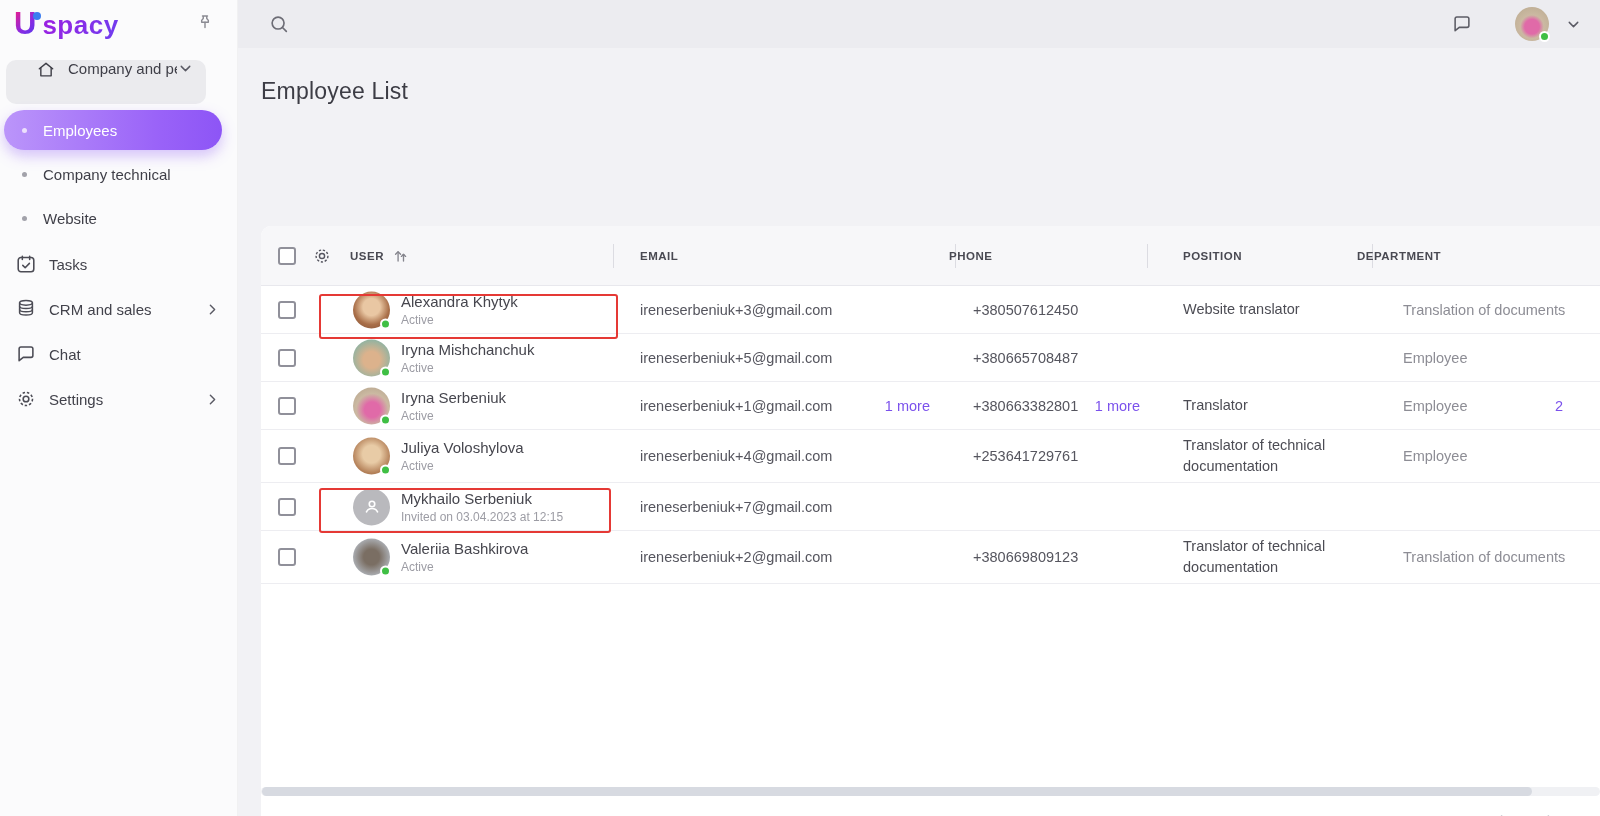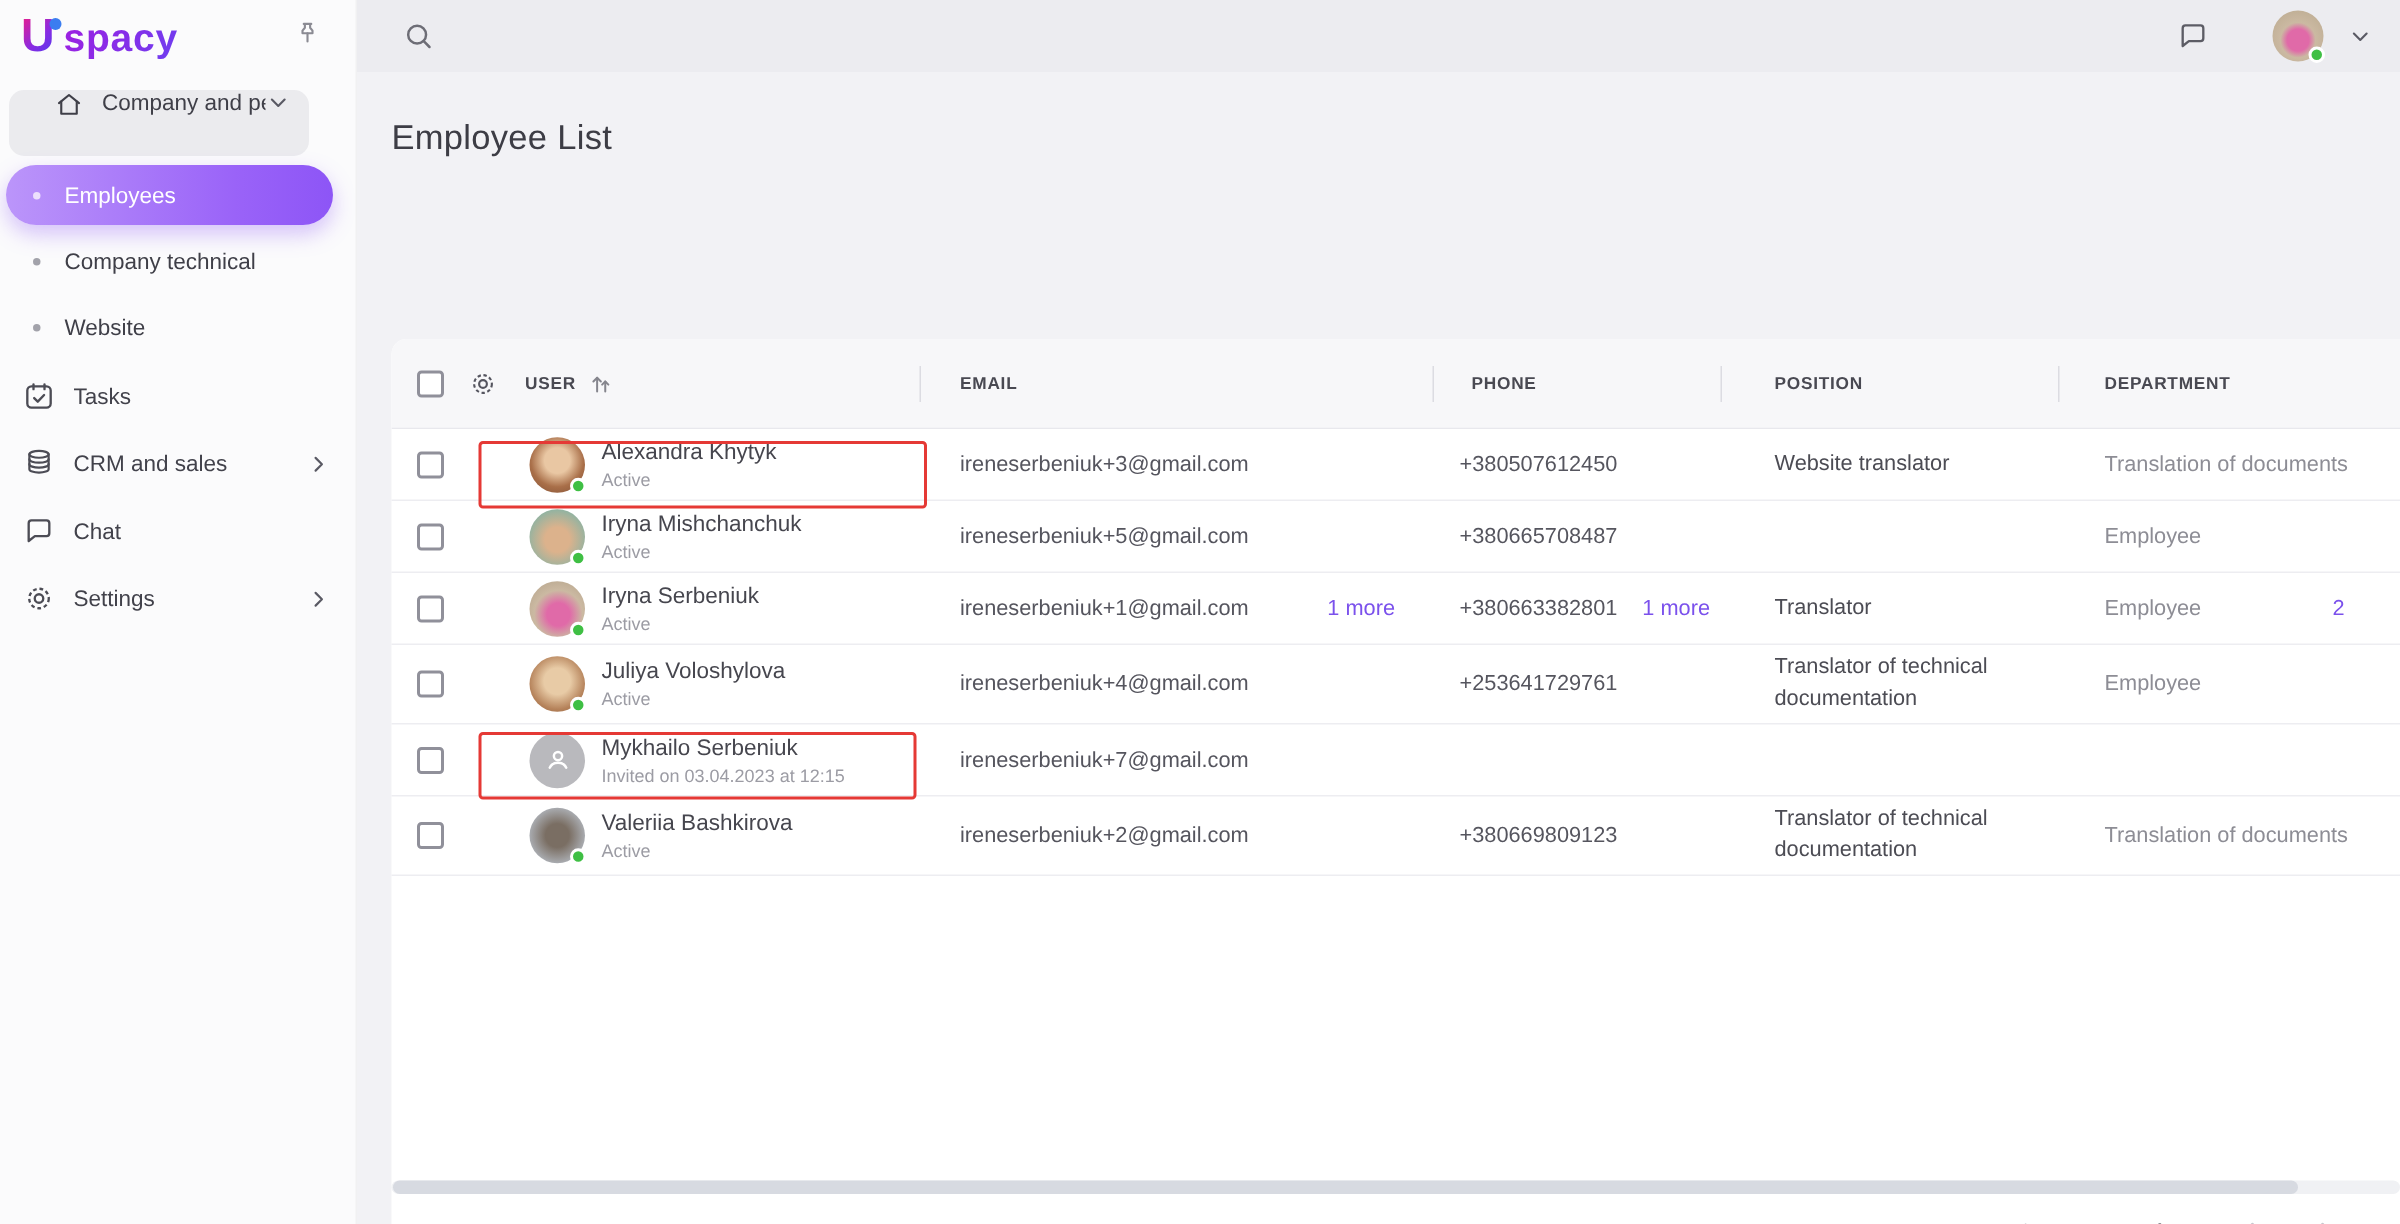--- a/index.html
+++ b/index.html
@@ -48,21 +48,21 @@
   .search-box { margin-left:16px; width:1050px; height:44px; background:#fff; border-radius:8px; display:flex; align-items:center; padding:0 14px; }
   .search-box .s-icon { color:#71717a; display:flex; margin-right:11px; }
   .search-box input { border:none; outline:none; flex:1; font-size:15px; font-family:inherit; color:#3d3d45; background:transparent; }
   .search-box input::placeholder { color:#9b9ba3; }
 
   
   .card { position:absolute; left:23px; top:178px; width:1339px; height:619px; background:#fff; border-radius:10px 0 0 10px; }
   .thead { position:relative; height:60px; background:#f7f7f9; border-bottom:1px solid #e8e8ed; border-radius:10px 0 0 0; }
   .th { position:absolute; top:50%; transform:translateY(-50%); font-size:11.5px; font-weight:700; letter-spacing:.5px; color:#494952; }
   .th-user { left:89px; cursor:pointer; }
-  .th-email { left:379px; } .th-phone { left:720px; } .th-pos { left:922px; } .th-dept { left:1142px; }
+  .th-email { left:379px; } .th-phone { left:688px; } .th-pos { left:922px; } .th-dept { left:1096px; }
   .vdiv { position:absolute; top:18px; height:24px; width:1px; background:#dcdce2; }
   .cb { position:absolute; left:17px; top:50%; transform:translateY(-50%); width:18px; height:18px; border:2px solid #90909a; border-radius:3px; background:#fff; cursor:pointer; }
   .th-gear { position:absolute; left:51px; top:50%; transform:translateY(-50%); color:#55555f; display:flex; cursor:pointer; }
   .th-sort { position:absolute; left:130px; top:50%; transform:translateY(-50%); color:#85858d; display:flex; cursor:pointer; }
 
   .trow { position:relative; border-bottom:1px solid #ededf1; }
   .h48 { height:48px; } .h53 { height:53px; }
   .avatar { position:absolute; left:92px; top:50%; transform:translateY(-50%); width:37px; height:37px; border-radius:50%; }
   .avatar.placeholder { background:#b9b9bd; display:flex; align-items:center; justify-content:center; }
   .av0 { background:radial-gradient(circle at 50% 42%, #e9c7a3 0 30%, #a96f49 62%, #7d4d33 100%); }

